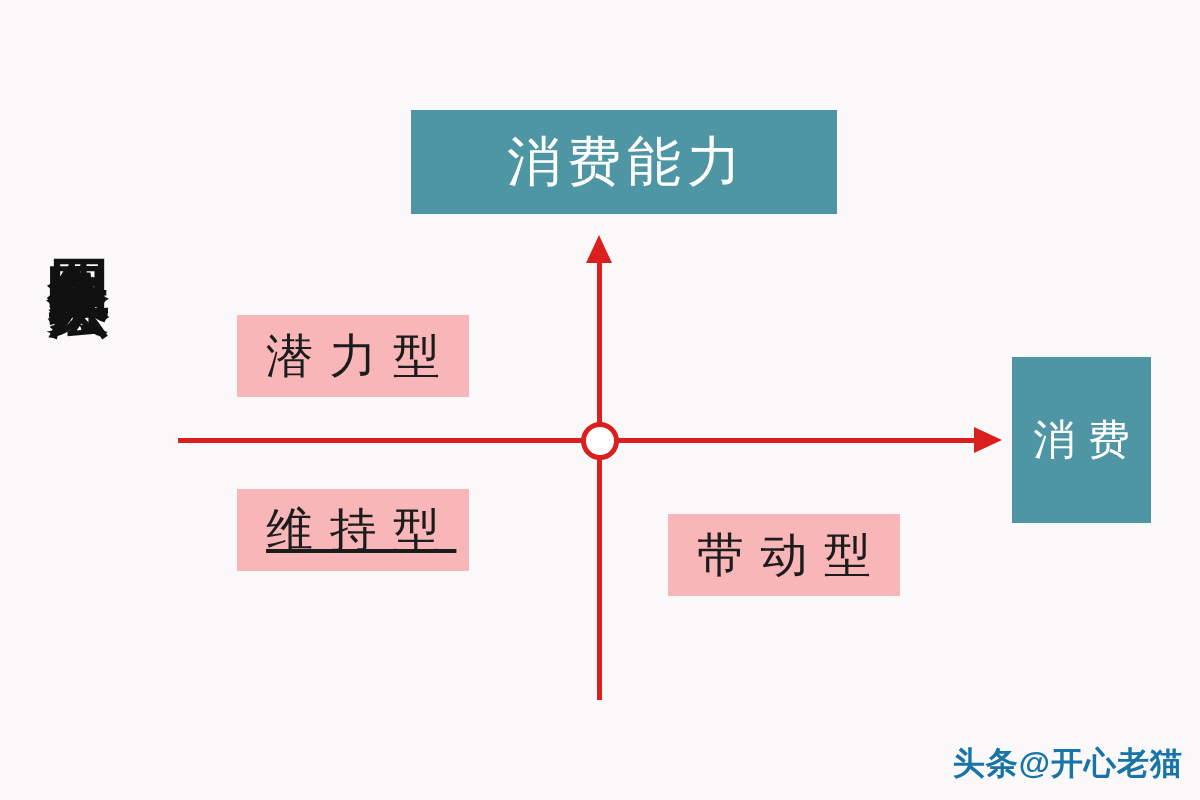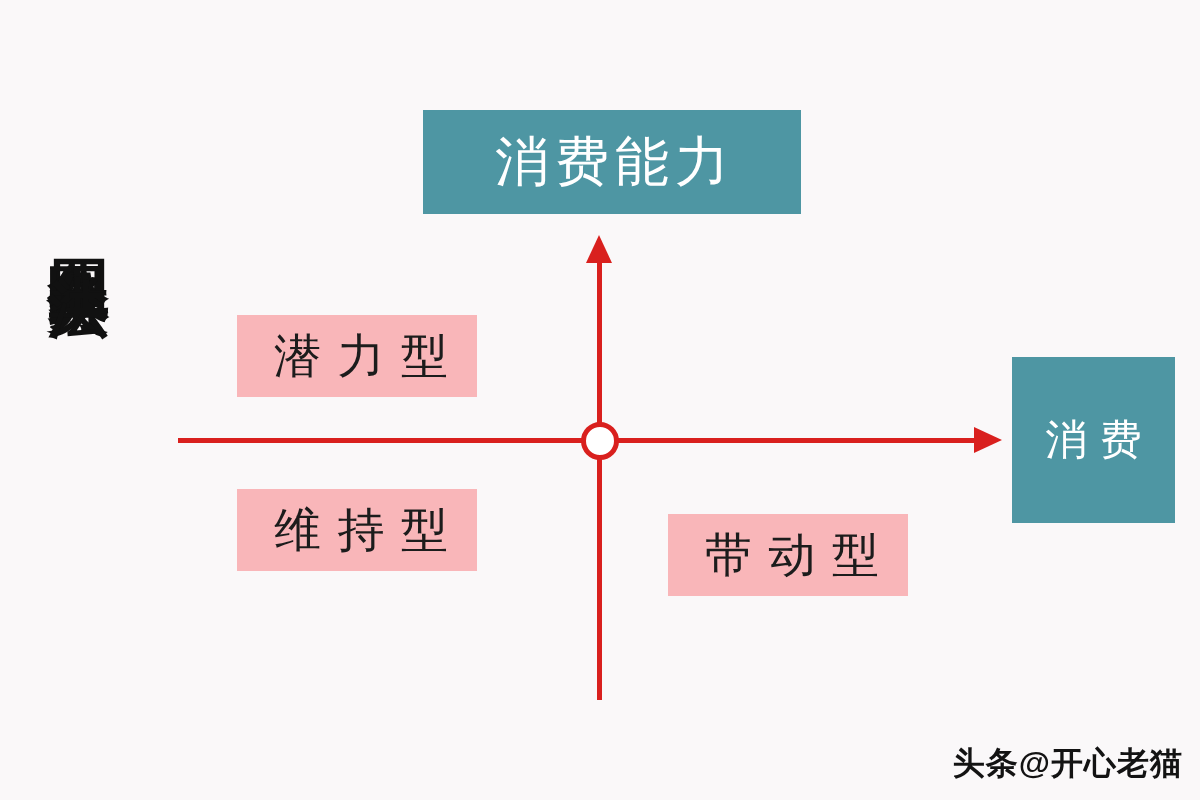--- a/index.html
+++ b/index.html
@@ -34,32 +34,32 @@
   .axis-box {
     position: absolute;
     background: var(--teal, #4e96a3);
     color: #ffffff;
     display: flex;
     align-items: center;
     justify-content: center;
     text-align: center;
   }
   .axis-box.top {
-    left: 423px;
+    left: 411px;
     top: 110px;
-    width: 378px;
+    width: 426px;
     height: 104px;
     font-size: 54px;
     letter-spacing: 6px;
     text-indent: 6px;
   }
   .axis-box.right {
     left: 1012px;
     top: 357px;
-    width: 163px;
+    width: 139px;
     height: 166px;
     font-size: 42px;
     line-height: 1.72;
     letter-spacing: 0.3em;
     text-indent: 0.3em;
     flex-direction: column;
   }
   .axis-box.right .line { display: block; }
 
   
@@ -68,25 +68,24 @@
     width: 232px;
     height: 82px;
     background: var(--pink, #f9b6b9);
     color: var(--box_text_dark, #1c1c1c);
     display: flex;
     align-items: center;
     justify-content: center;
     font-size: 47px;
     letter-spacing: 0.35em;
     text-indent: 0.35em;
-    padding-left: 8px;
   }
   .quad-box.q-top-left     { left: 237px; top: 315px; }
   .quad-box.q-top-right    { left: 668px; top: 315px; }
-  .quad-box.q-bottom-left  { left: 237px; top: 489px; }
+  .quad-box.q-bottom-left  { left: 237px; top: 489px; text-decoration: underline; }
   .quad-box.q-bottom-right { left: 668px; top: 489px; margin-top: 25px; }
 
   
   .v-line {
     position: absolute;
     left: 597px;
     top: 258px;
     width: 5px;
     height: 442px;
     background: var(--axis_red, #d9201e);
@@ -130,21 +129,21 @@
     background: #ffffff;
   }
 
   
   .watermark {
     position: absolute;
     right: 17px;
     top: 742px;
     font-size: 32px;
     font-weight: 700;
-    color: #000000;
+    color: #0369a1;
     letter-spacing: 1px;
     opacity: 0.92;
   }
 </style>
 </head>
 <body>
 
 <div class="stage">
 
   <div class="side-title">四象限分类法</div>

